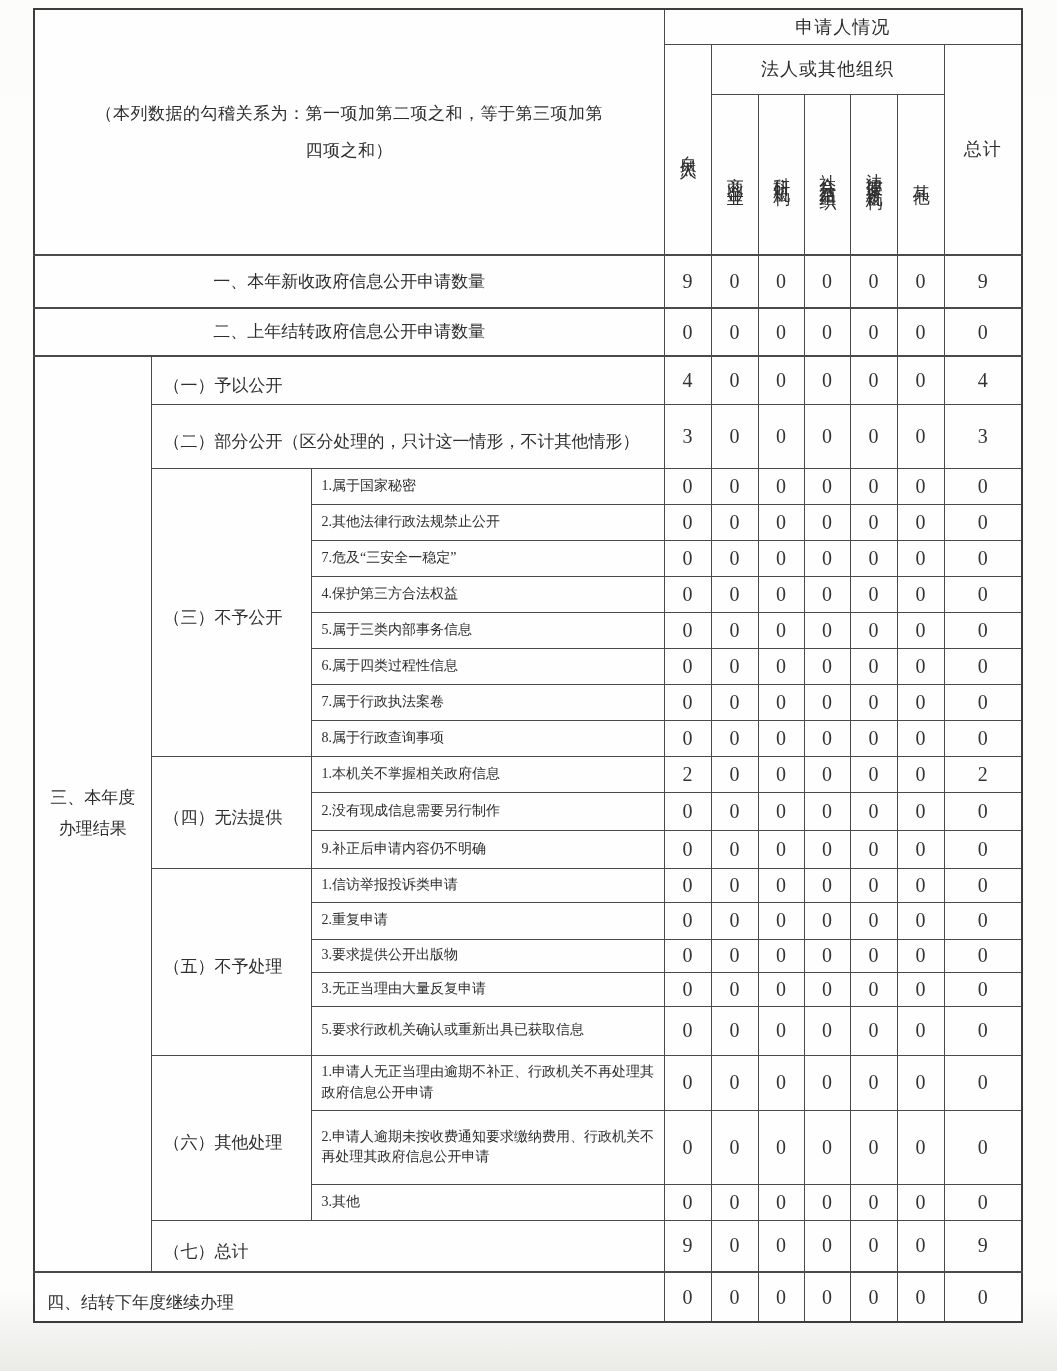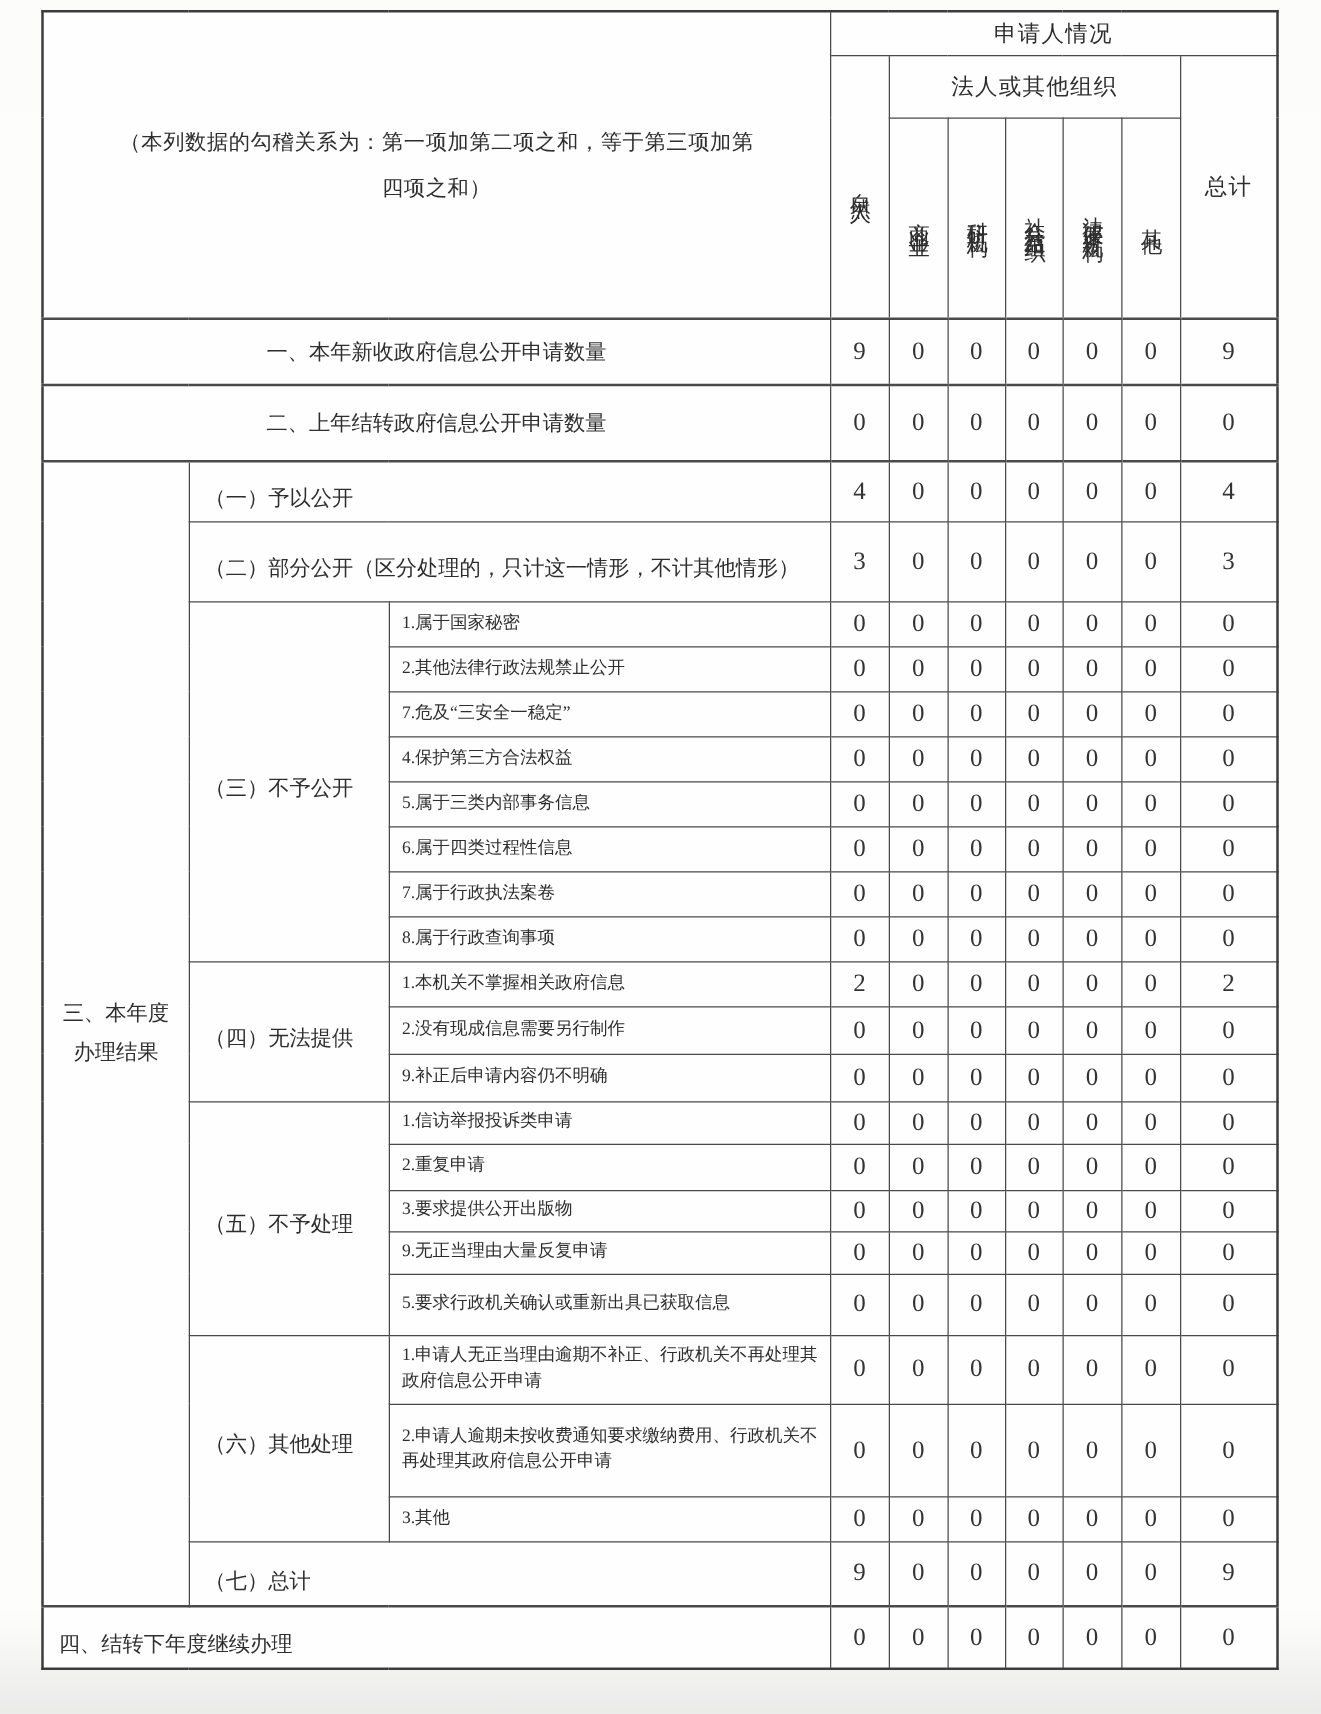--- a/index.html
+++ b/index.html
@@ -99,21 +99,21 @@
       <td class="lab c" colspan="3">一、本年新收政府信息公开申请数量</td>
       <td class="v">9</td>
           <td class="v">0</td>
           <td class="v">0</td>
           <td class="v">0</td>
           <td class="v">0</td>
           <td class="v">0</td>
           <td class="v">9</td>
     </tr>
 
-    <tr class="major" style="height:61px">
+    <tr class="major" style="height:48px">
       <td class="lab c" colspan="3">二、上年结转政府信息公开申请数量</td>
       <td class="v">0</td>
           <td class="v">0</td>
           <td class="v">0</td>
           <td class="v">0</td>
           <td class="v">0</td>
           <td class="v">0</td>
           <td class="v">0</td>
     </tr>
 
@@ -278,21 +278,21 @@
       <td class="item">3.要求提供公开出版物</td>
       <td class="v">0</td>
           <td class="v">0</td>
           <td class="v">0</td>
           <td class="v">0</td>
           <td class="v">0</td>
           <td class="v">0</td>
           <td class="v">0</td>
     </tr>
     <tr style="height:34px">
-      <td class="item">9.无正当理由大量反复申请</td>
+      <td class="item">3.无正当理由大量反复申请</td>
       <td class="v">0</td>
           <td class="v">0</td>
           <td class="v">0</td>
           <td class="v">0</td>
           <td class="v">0</td>
           <td class="v">0</td>
           <td class="v">0</td>
     </tr>
     <tr style="height:49px">
       <td class="item">5.要求行政机关确认或重新出具已获取信息</td>

